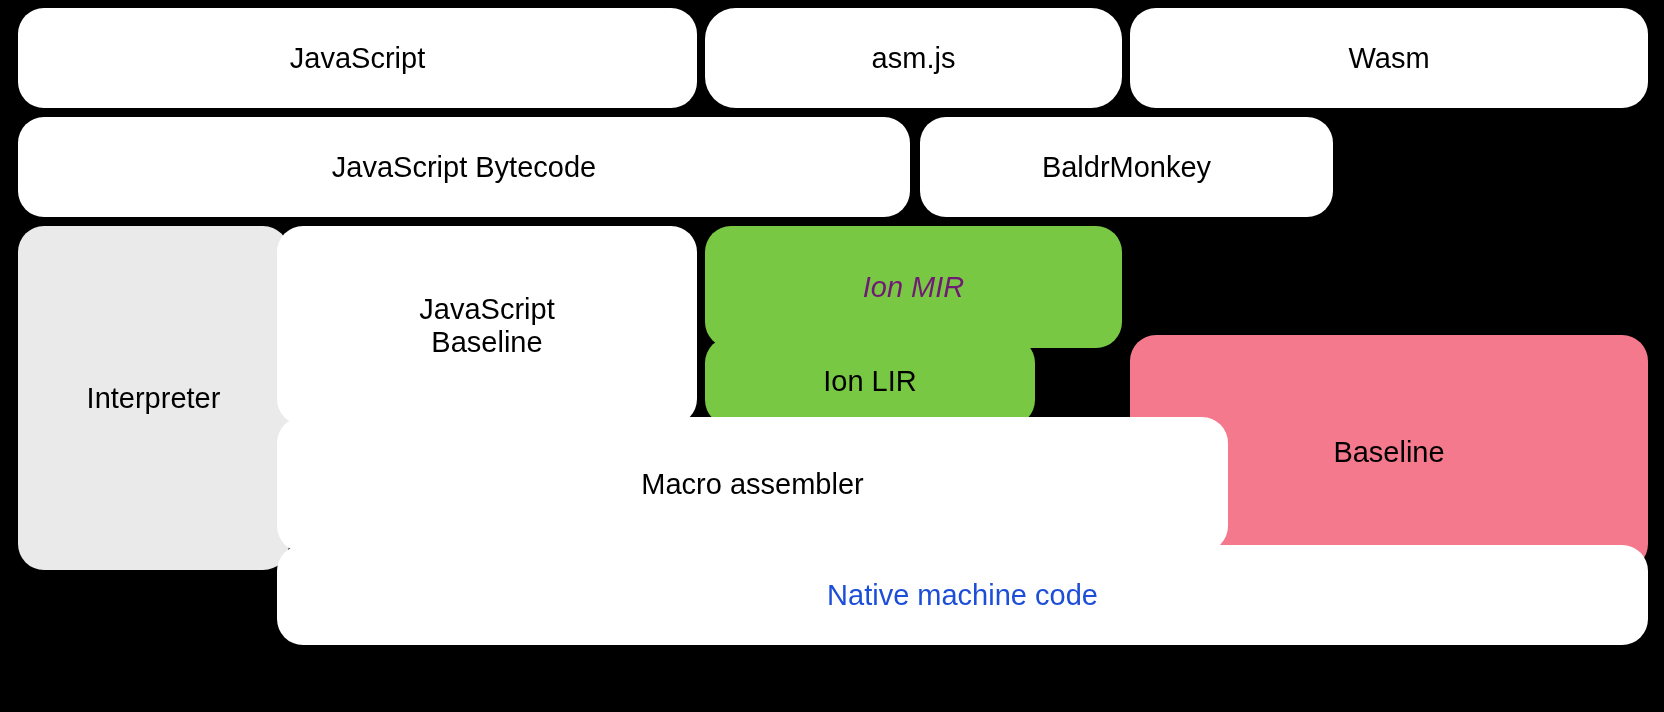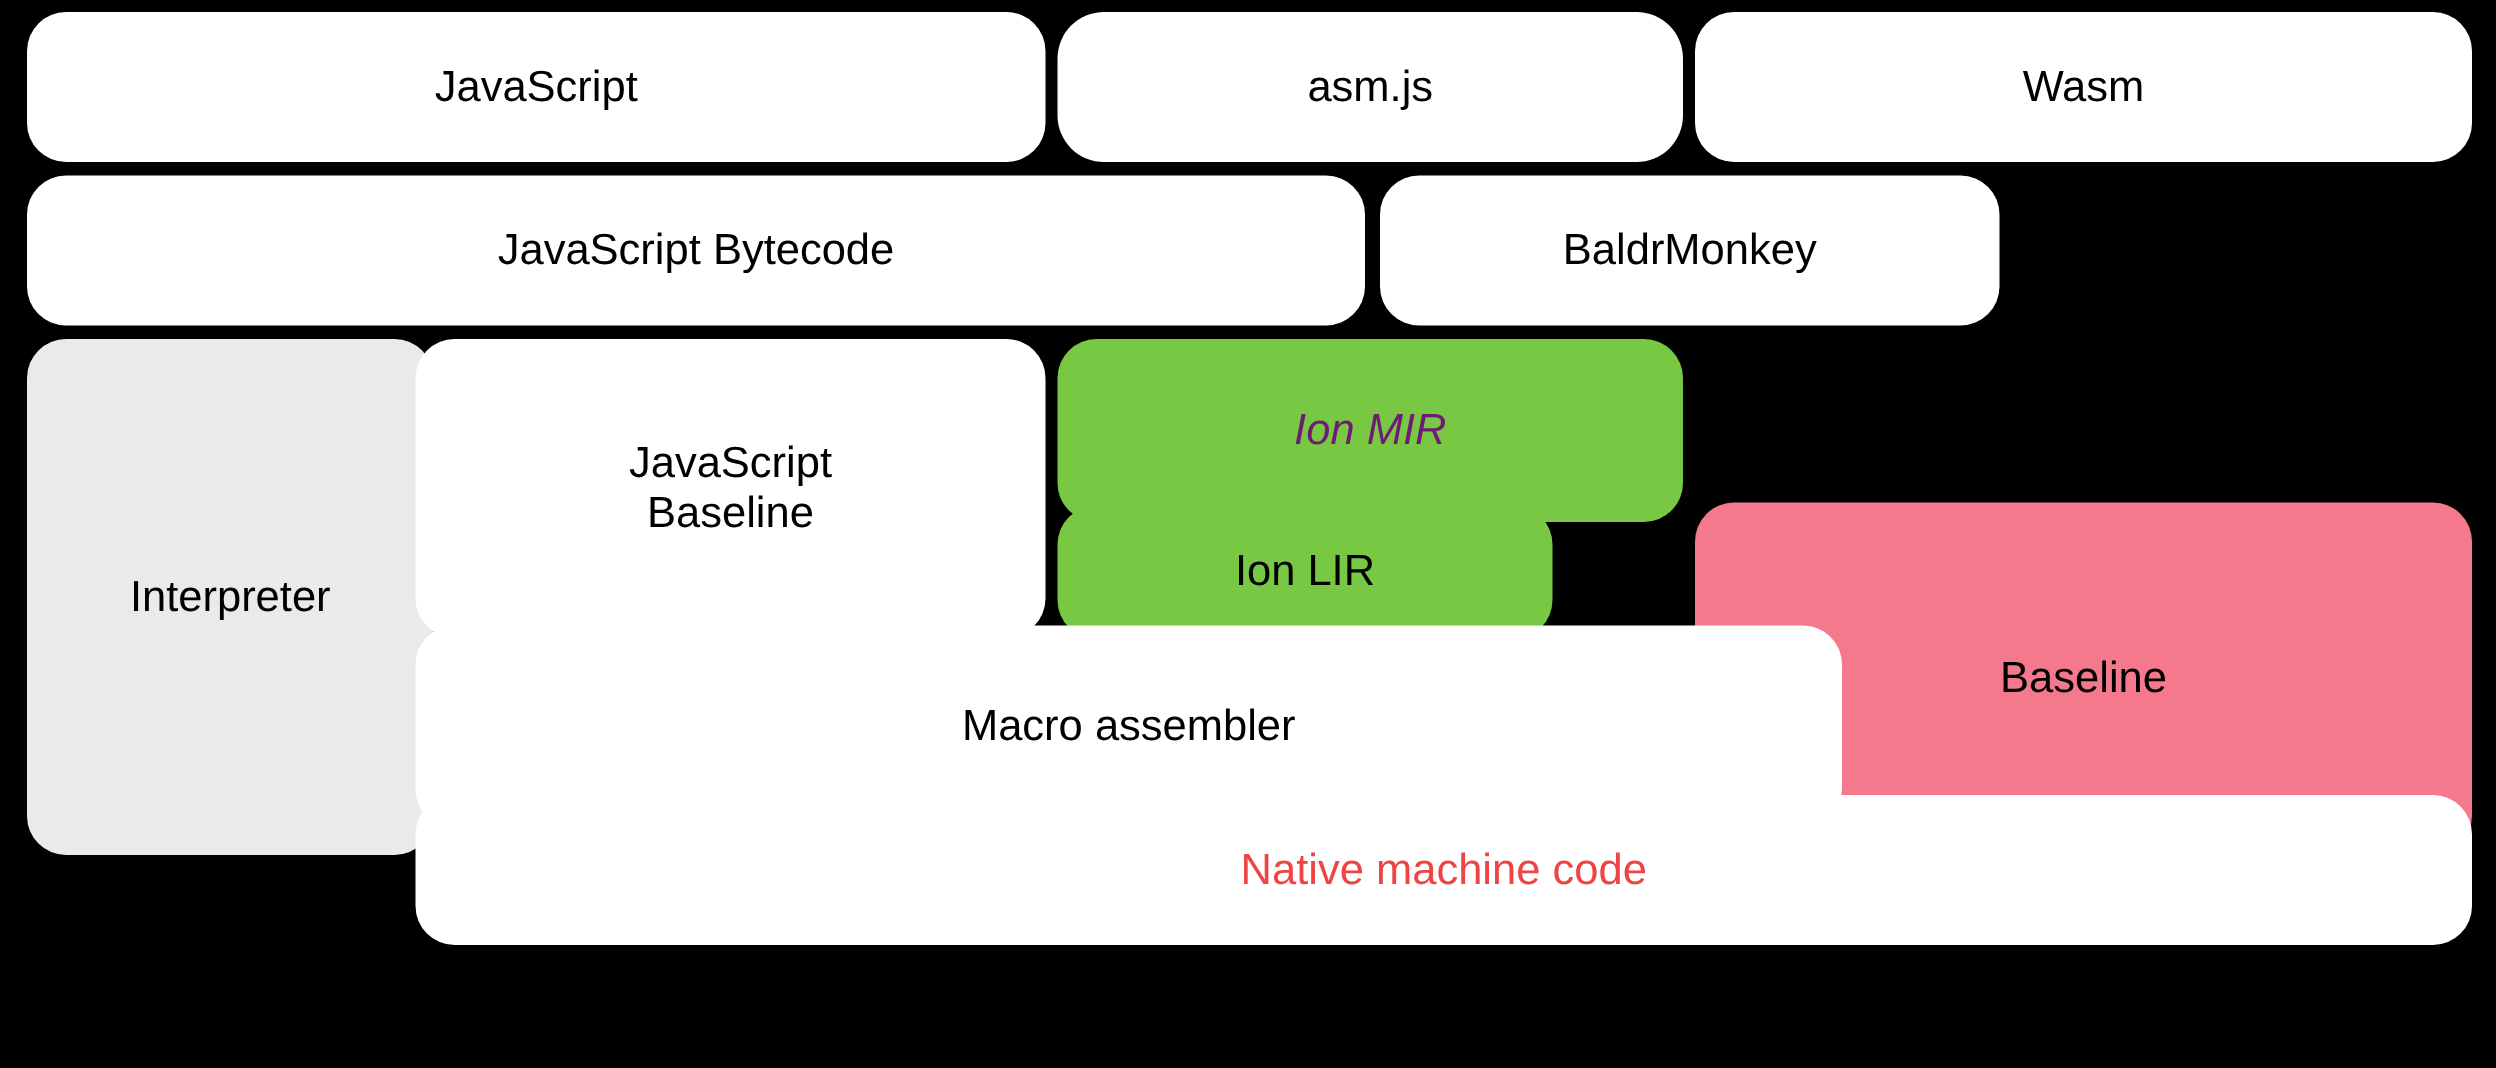--- a/index.html
+++ b/index.html
@@ -47,14 +47,14 @@
     <div class="node fill-white" style="left: 18px; top: 117px; width: 892px; height: 100px; color: rgb(0, 0, 0);">JavaScript Bytecode</div>
     <div class="node fill-white" style="left: 1130px; top: 8px; width: 518px; height: 100px; color: rgb(0, 0, 0);">Wasm</div>
     <div class="node fill-white" style="left: 920px; top: 117px; width: 413px; height: 100px; color: rgb(0, 0, 0);">BaldrMonkey</div>
     <div class="node fill-grey" style="left: 18px; top: 226px; width: 271px; height: 344px; color: rgb(0, 0, 0); text-align: center;">Interpreter</div>
     <div class="node fill-white" style="left: 277px; top: 226px; width: 420px; height: 199px; color: rgb(0, 0, 0);">JavaScript
 Baseline</div>
     <div class="node fill-green" style="left: 705px; top: 226px; width: 417px; height: 122px; color: #701a75; font-style: italic;">Ion MIR</div>
     <div class="node fill-green" style="left: 705px; top: 337px; width: 330px; height: 89px; color: rgb(0, 0, 0);">Ion LIR</div>
     <div class="node fill-pink" style="left: 1130px; top: 335px; width: 518px; height: 235px; color: rgb(0, 0, 0);">Baseline</div>
     <div class="node fill-white" style="left: 277px; top: 417px; width: 951px; height: 135px; color: rgb(0, 0, 0);">Macro assembler</div>
-    <div class="node fill-white" style="left: 277px; top: 530px; width: 1371px; height: 100px; color: #ef4444;">Native machine code</div>
+    <div class="node fill-white" style="left: 277px; top: 545px; width: 1371px; height: 100px; color: #1d4ed8;">Native machine code</div>
   </div>
 
 </body></html>

